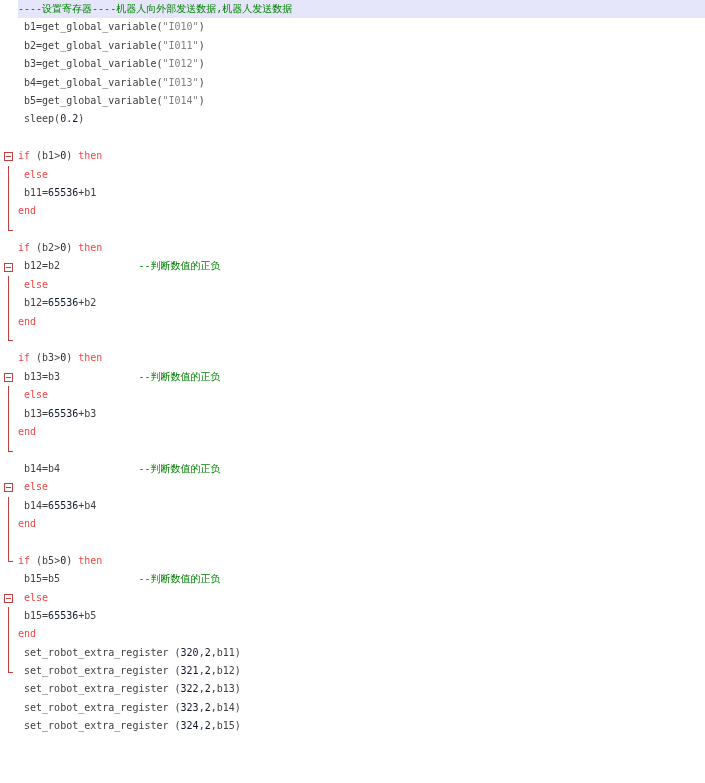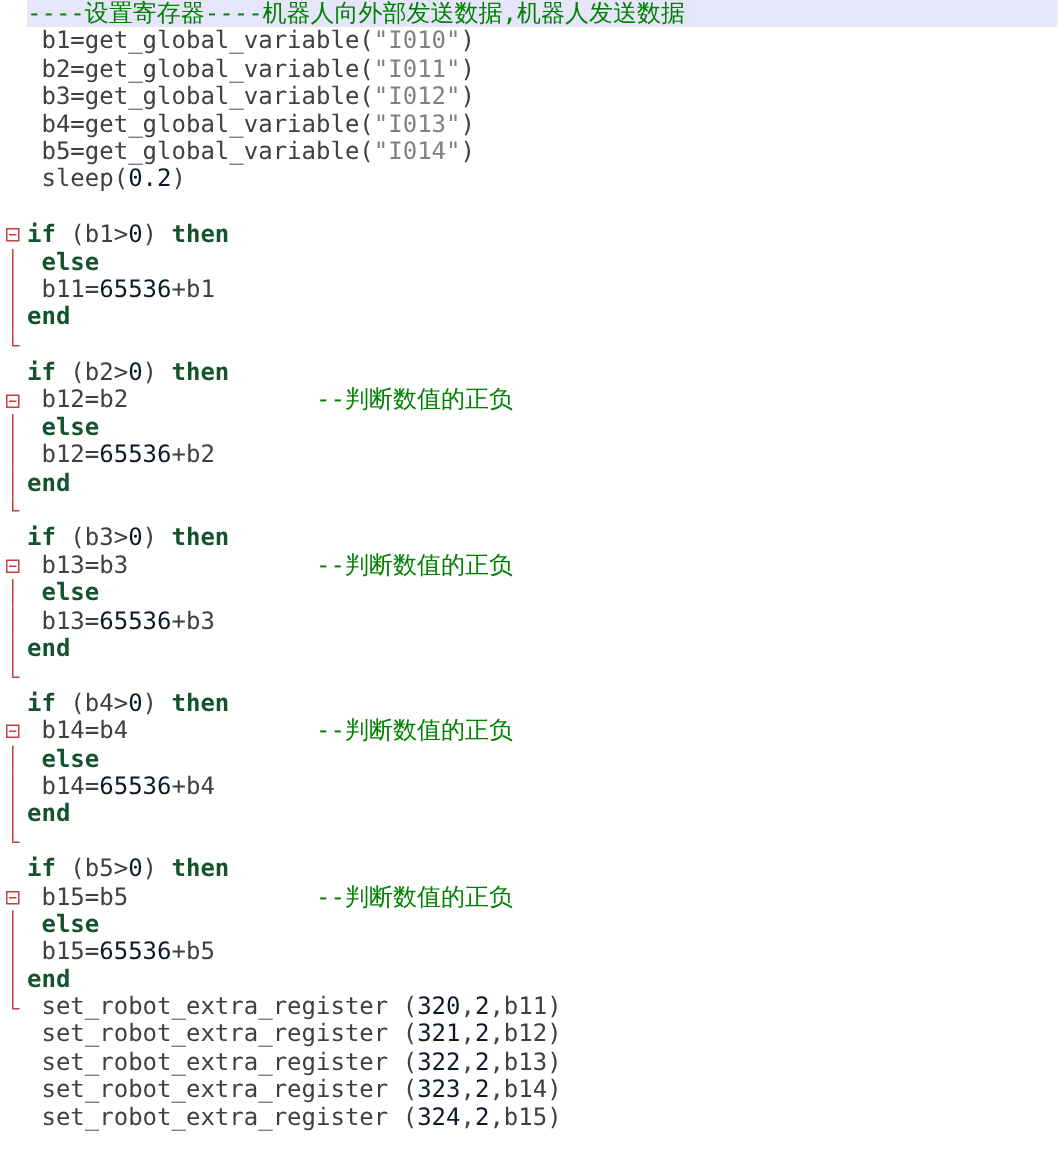--- a/index.html
+++ b/index.html
@@ -35,31 +35,31 @@
     top: 0;
     right: 0;
     top: 0;
     padding: 0;
   }
   .line {
     height: 18.4px;
     line-height: 18.4px;
     white-space: pre;
     font-family: "DejaVu Sans Mono", monospace;
-    font-size: 16px;
+    font-size: 10px;
     color: #000000;
     position: relative;
   }
   .line.highlight {
     background: #e6e6fa;
     width: 687px;
   }
   .kw {
-    color: #14532d;
-    font-weight: bold;
+    color: #ef4444;
+    font-weight: normal;
   }
   .num {
     color: #0f172a;
   }
   .str {
     color: #808080;
   }
   .cmt {
     color: #008000;
   }
@@ -154,21 +154,20 @@
       <div class="line"><span class="plain"> </span><span class="kw">else</span></div>
       <div class="line"><span class="plain"> b12=</span><span class="num">65536</span><span class="plain">+b2</span></div>
       <div class="line"><span class="kw">end</span></div>
       <div class="line">&nbsp;</div>
       <div class="line"><span class="kw">if</span><span class="plain"> (b3&gt;</span><span class="num">0</span><span class="plain">) </span><span class="kw">then</span></div>
       <div class="line"><span class="plain"> b13=b3             </span><span class="cmt">--判断数值的正负</span></div>
       <div class="line"><span class="plain"> </span><span class="kw">else</span></div>
       <div class="line"><span class="plain"> b13=</span><span class="num">65536</span><span class="plain">+b3</span></div>
       <div class="line"><span class="kw">end</span></div>
       <div class="line">&nbsp;</div>
-      <div class="line"><span class="kw">if</span><span class="plain"> (b4&gt;</span><span class="num">0</span><span class="plain">) </span><span class="kw">then</span></div>
       <div class="line"><span class="plain"> b14=b4             </span><span class="cmt">--判断数值的正负</span></div>
       <div class="line"><span class="plain"> </span><span class="kw">else</span></div>
       <div class="line"><span class="plain"> b14=</span><span class="num">65536</span><span class="plain">+b4</span></div>
       <div class="line"><span class="kw">end</span></div>
       <div class="line">&nbsp;</div>
       <div class="line"><span class="kw">if</span><span class="plain"> (b5&gt;</span><span class="num">0</span><span class="plain">) </span><span class="kw">then</span></div>
       <div class="line"><span class="plain"> b15=b5             </span><span class="cmt">--判断数值的正负</span></div>
       <div class="line"><span class="plain"> </span><span class="kw">else</span></div>
       <div class="line"><span class="plain"> b15=</span><span class="num">65536</span><span class="plain">+b5</span></div>
       <div class="line"><span class="kw">end</span></div>

